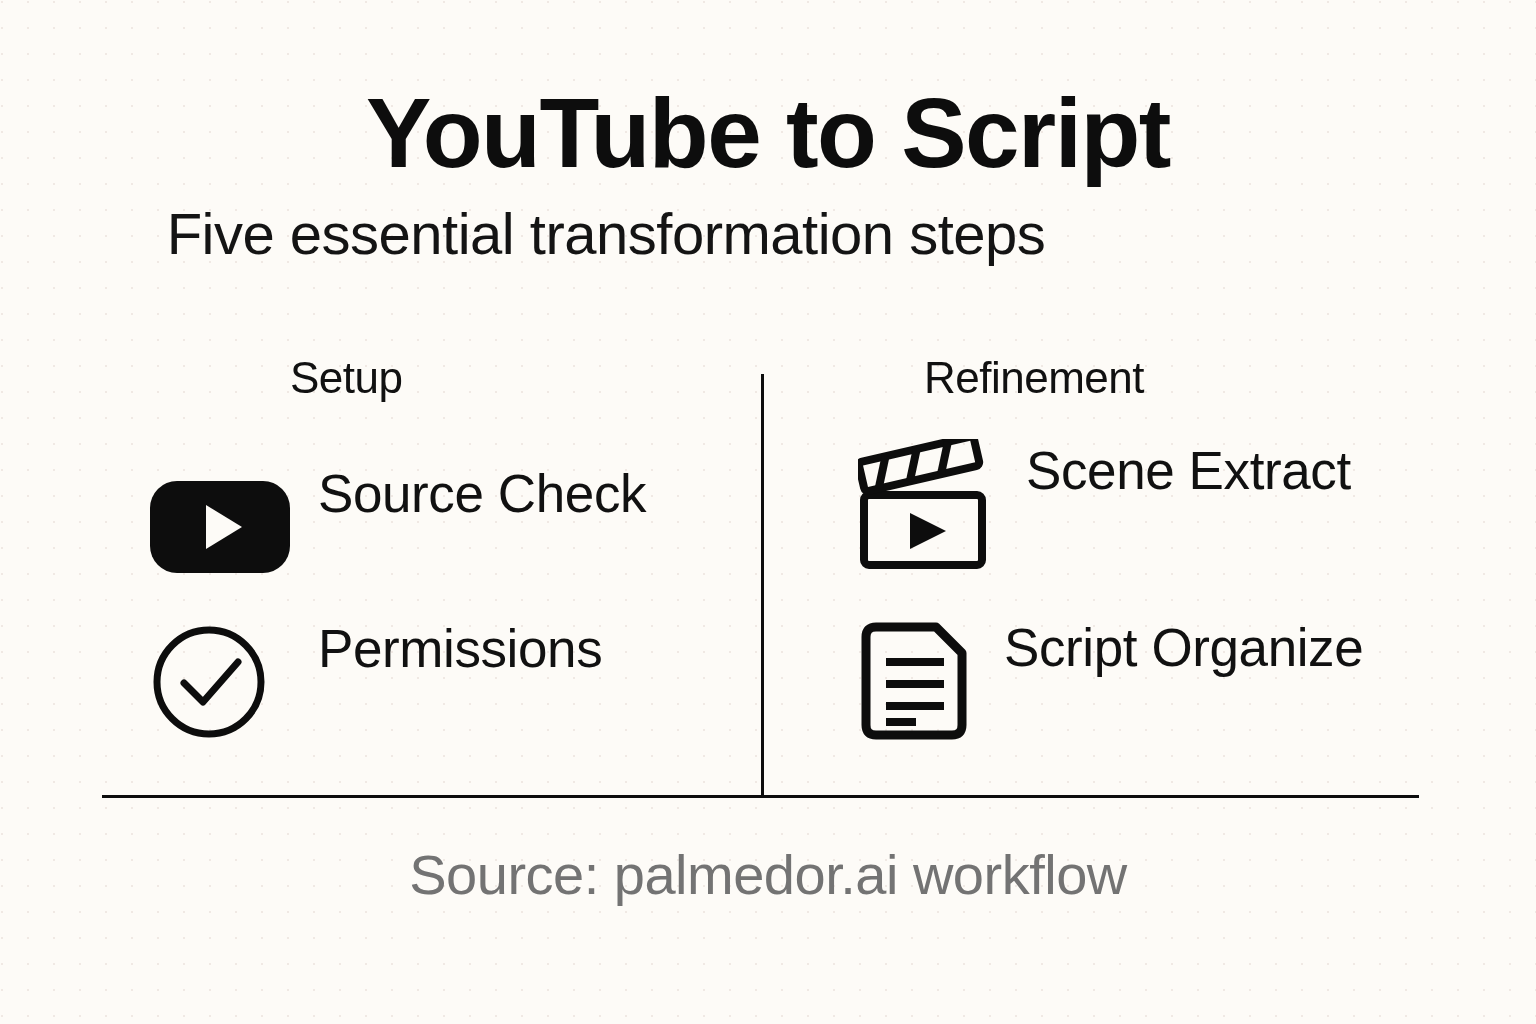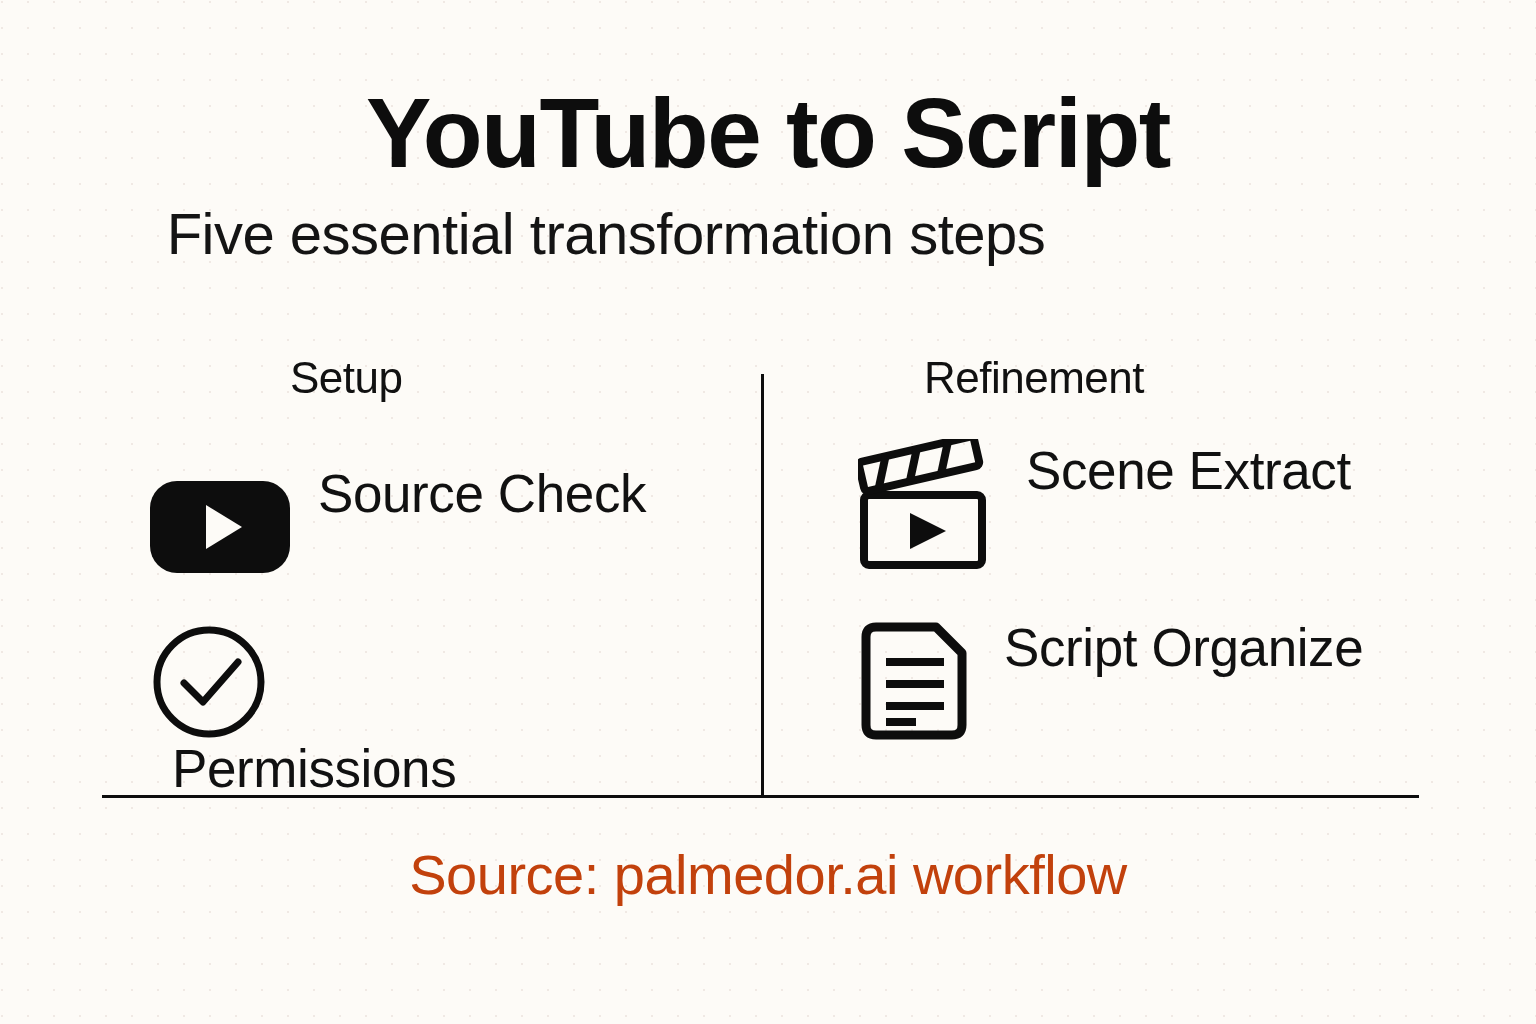--- a/index.html
+++ b/index.html
@@ -106,41 +106,41 @@
   .item-label {
     font-size: 53px;
     line-height: 1;
     font-weight: 400;
     letter-spacing: -0.4px;
     color: #111111;
     white-space: nowrap;
   }
 
   .item-l1 { left: 150px; top: 467px; }
-  .item-l2 { left: 150px; top: 622px; flex-direction: column; }
+  .item-l2 { left: 150px; top: 622px; }
   .item-r1 { left: 858px; top: 444px; }
   .item-r2 { left: 858px; top: 621px; }
 
   .item-l1 .item-label,
   .item-l2 .item-label { margin-left: 22px; }
   .item-r1 .item-label { margin-left: 22px; }
   .item-r2 .item-label { }
 
   
   .footer {
     position: absolute;
     left: 0;
     top: 847px;
     width: 1536px;
     text-align: center;
     font-size: 56px;
     line-height: 1;
     font-weight: 400;
     letter-spacing: -0.5px;
-    color: #c2410c;
+    color: #737373;
     white-space: nowrap;
   }
 
   svg { display: block; }
 </style>
 </head>
 <body>
 
 <div class="paper-texture"></div>
 

